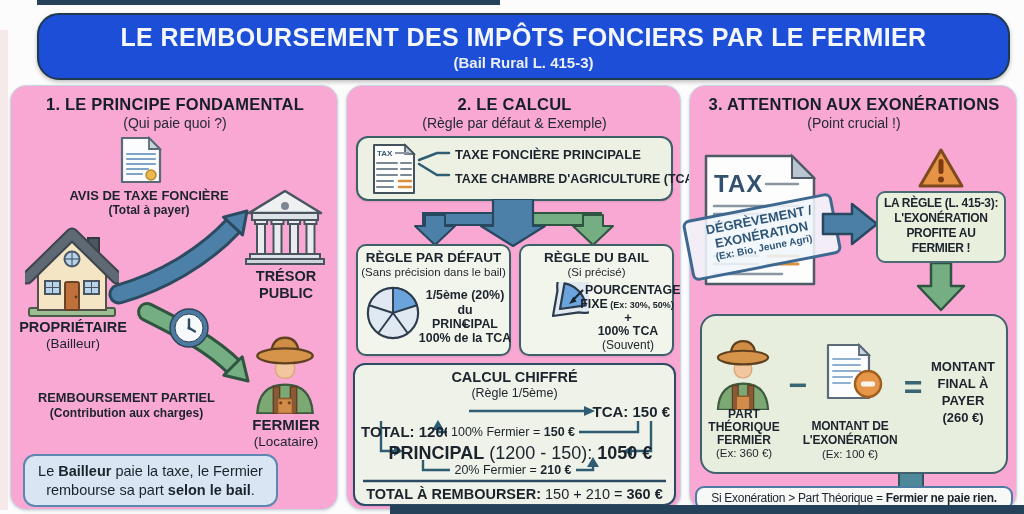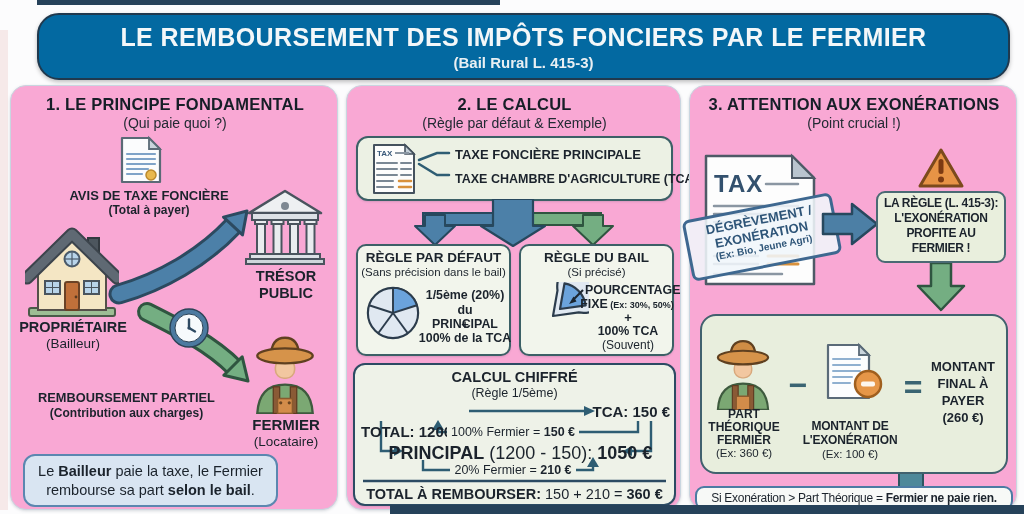--- a/index.html
+++ b/index.html
@@ -21,21 +21,21 @@
 </style>
 </head>
 <body>
 
 <div id="stage">
 
   <div class="abs" style="left:37px;top:0;width:463px;height:5px;background:#26425a;z-index:9;"></div>
   <div class="abs" style="left:390px;top:505px;width:634px;height:9px;background:#26425a;z-index:9;"></div>
   <div class="abs" style="left:0;top:30px;width:8px;height:480px;background:#f2dede;opacity:.65;"></div>
 
-  <div class="abs" style="left:37px;top:13px;width:973px;height:67px;background:#0369a1;border:2px solid #20394e;border-radius:22px;box-shadow:0 2px 4px rgba(0,0,0,.25);">
+  <div class="abs" style="left:37px;top:13px;width:973px;height:67px;background:#1d4ed8;border:2px solid #20394e;border-radius:22px;box-shadow:0 2px 4px rgba(0,0,0,.25);">
     <div class="tc b" style="margin-top:8px;font-size:25px;color:#f3f7f9;letter-spacing:.4px;">LE REMBOURSEMENT DES IMPÔTS FONCIERS PAR LE FERMIER</div>
     <div class="tc" style="margin-top:2px;font-size:15px;font-weight:700;color:#e9eff3;">(Bail Rural L. 415-3)</div>
   </div>
 
   <div class="panel" style="left:10px;width:328px;">
     <div class="ptitle tc abs" style="left:0;top:9px;width:328px;">1. LE PRINCIPE FONDAMENTAL</div>
     <div class="psub tc abs" style="left:0;top:29px;width:328px;">(Qui paie quoi ?)</div>
 
     <svg class="abs" width="328" height="425" style="left:0;top:0;pointer-events:none;">
       <path d="M108,208 C150,196 192,172 222,140" fill="none" stroke="#2c4a60" stroke-width="21" stroke-linecap="round"></path>

